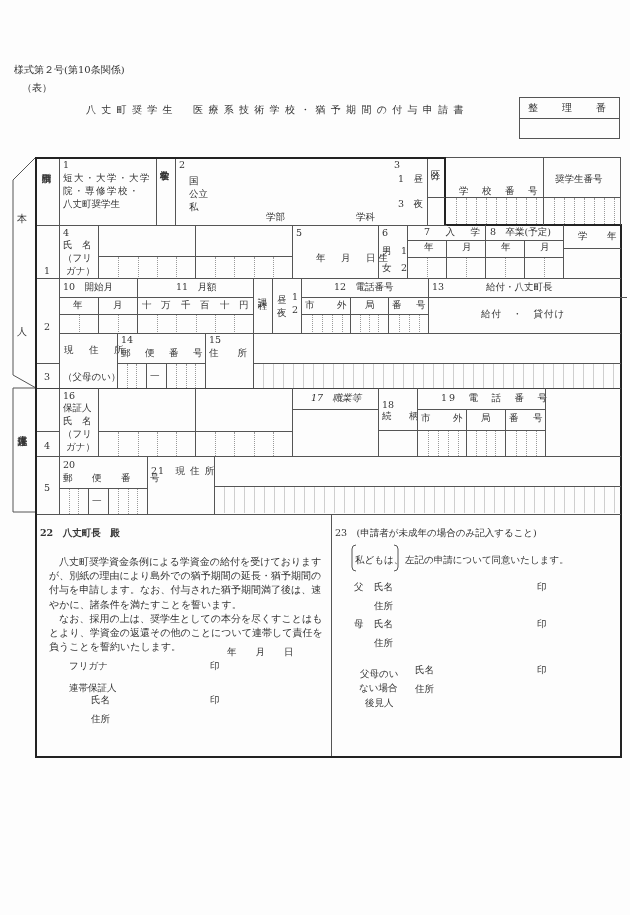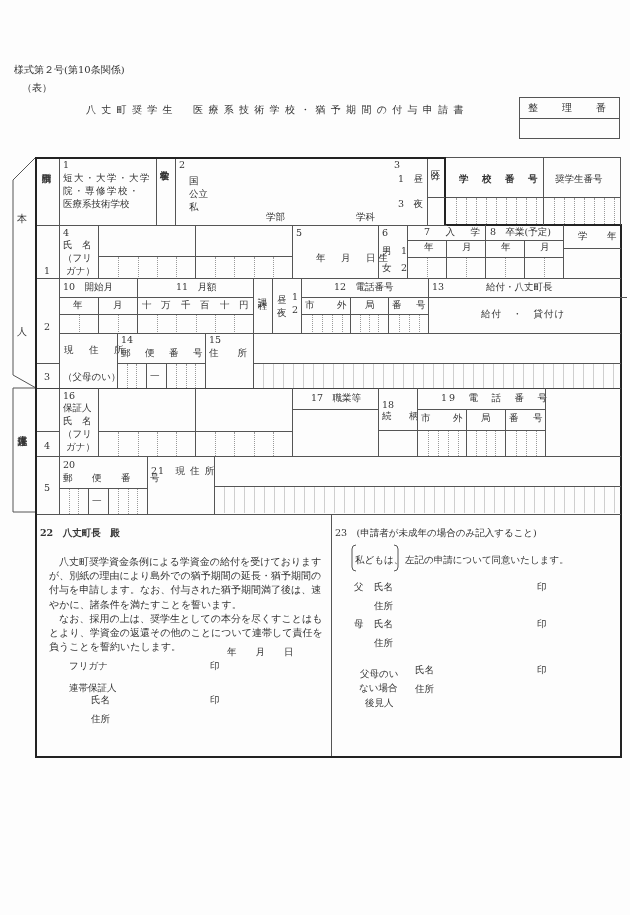--- a/index.html
+++ b/index.html
@@ -42,39 +42,39 @@
 
 <div class="hl" style="left:446px;top:157px;width:175px;"></div>
 <div class="vl" style="left:620px;top:157px;height:68px;"></div>
 
 <div class="vl" style="left:59px;top:159px;height:356px;"></div>
 <div class="t vert small" style="left:42px;top:166px;">申請種別</div>
 
 <div class="t small" style="left:63px;top:160px;">1</div>
 <div class="t small" style="left:63px;top:173px;letter-spacing:1.5px;">短大・大学・大学</div>
 <div class="t small" style="left:63px;top:186px;letter-spacing:1.5px;">院・専修学校・</div>
-<div class="t small" style="left:63px;top:199px;">医療系技術学校</div>
+<div class="t small" style="left:63px;top:199px;">八丈町奨学生</div>
 
 <div class="vl" style="left:156px;top:159px;height:66px;"></div>
 <div class="t vert small" style="left:160px;top:163px;">在学学校名</div>
 <div class="vl" style="left:175px;top:159px;height:66px;"></div>
 <div class="t small" style="left:179px;top:160px;">2</div>
 <div class="t small" style="left:189px;top:176px;">国</div>
 <div class="t small" style="left:189px;top:189px;">公立</div>
 <div class="t small" style="left:189px;top:202px;">私</div>
 <div class="t small" style="left:266px;top:212px;">学部</div>
 <div class="t small" style="left:356px;top:212px;">学科</div>
 <div class="t small" style="left:394px;top:160px;">3</div>
 <div class="t small" style="left:398px;top:174px;">1　昼</div>
 <div class="t small" style="left:398px;top:199px;">3　夜</div>
 <div class="vl" style="left:427px;top:159px;height:66px;"></div>
 <div class="t vert small" style="left:431px;top:163px;">区分</div>
 <div class="hl" style="left:427px;top:197px;width:18px;"></div>
 
-<div class="t small" style="left:459px;top:174px;letter-spacing:2px;font-weight:bold;">学　校　番　号</div>
+<div class="t small" style="left:459px;top:186px;letter-spacing:2px;">学　校　番　号</div>
 <div class="vl" style="left:543px;top:157px;height:68px;"></div>
 <div class="t small" style="left:555px;top:174px;">奨学生番号</div>
 <div class="hl" style="left:446px;top:197px;width:175px;"></div>
 <div class="abs" style="left:446px;top:198px;width:97px;height:26px;">
   <div class="dv" style="left:10px;top:0;height:26px;"></div>
     <div class="dv" style="left:20px;top:0;height:26px;"></div>
   <div class="dv" style="left:30px;top:0;height:26px;"></div>
     <div class="dv" style="left:40px;top:0;height:26px;"></div>
   <div class="dv" style="left:50px;top:0;height:26px;"></div>
     <div class="dv" style="left:60px;top:0;height:26px;"></div>
@@ -266,21 +266,21 @@
   <div class="dv" style="left:19px;top:0;height:24px;"></div>
     <div class="dv" style="left:39px;top:0;height:24px;"></div>
   <div class="dv" style="left:58px;top:0;height:24px;"></div>
     <div class="dv" style="left:77px;top:0;height:24px;"></div>
   <div class="dv" style="left:116px;top:0;height:24px;"></div>
     <div class="dv" style="left:135px;top:0;height:24px;"></div>
   <div class="dv" style="left:155px;top:0;height:24px;"></div>
     <div class="dv" style="left:174px;top:0;height:24px;"></div>
 </div>
 <div class="vl" style="left:292px;top:388px;height:68px;"></div>
-<div class="t small" style="left:311px;top:393px;">17　職業等</div>
+<div class="t small" style="left:311px;top:393px;font-style:italic;">17　職業等</div>
 <div class="hl" style="left:292px;top:409px;width:86px;"></div>
 <div class="abs" style="left:293px;top:410px;width:85px;height:46px;"></div>
 <div class="vl" style="left:378px;top:388px;height:68px;"></div>
 <div class="t small" style="left:382px;top:400px;">18</div>
 <div class="t small" style="left:382px;top:411px;letter-spacing:4px;">続　柄</div>
 <div class="hl" style="left:378px;top:430px;width:39px;"></div>
 <div class="abs" style="left:379px;top:431px;width:38px;height:25px;"></div>
 <div class="vl" style="left:417px;top:388px;height:68px;"></div>
 <div class="t small" style="left:441px;top:393px;letter-spacing:2px;">19　電　話　番　号</div>
 <div class="hl" style="left:417px;top:409px;width:128px;"></div>

